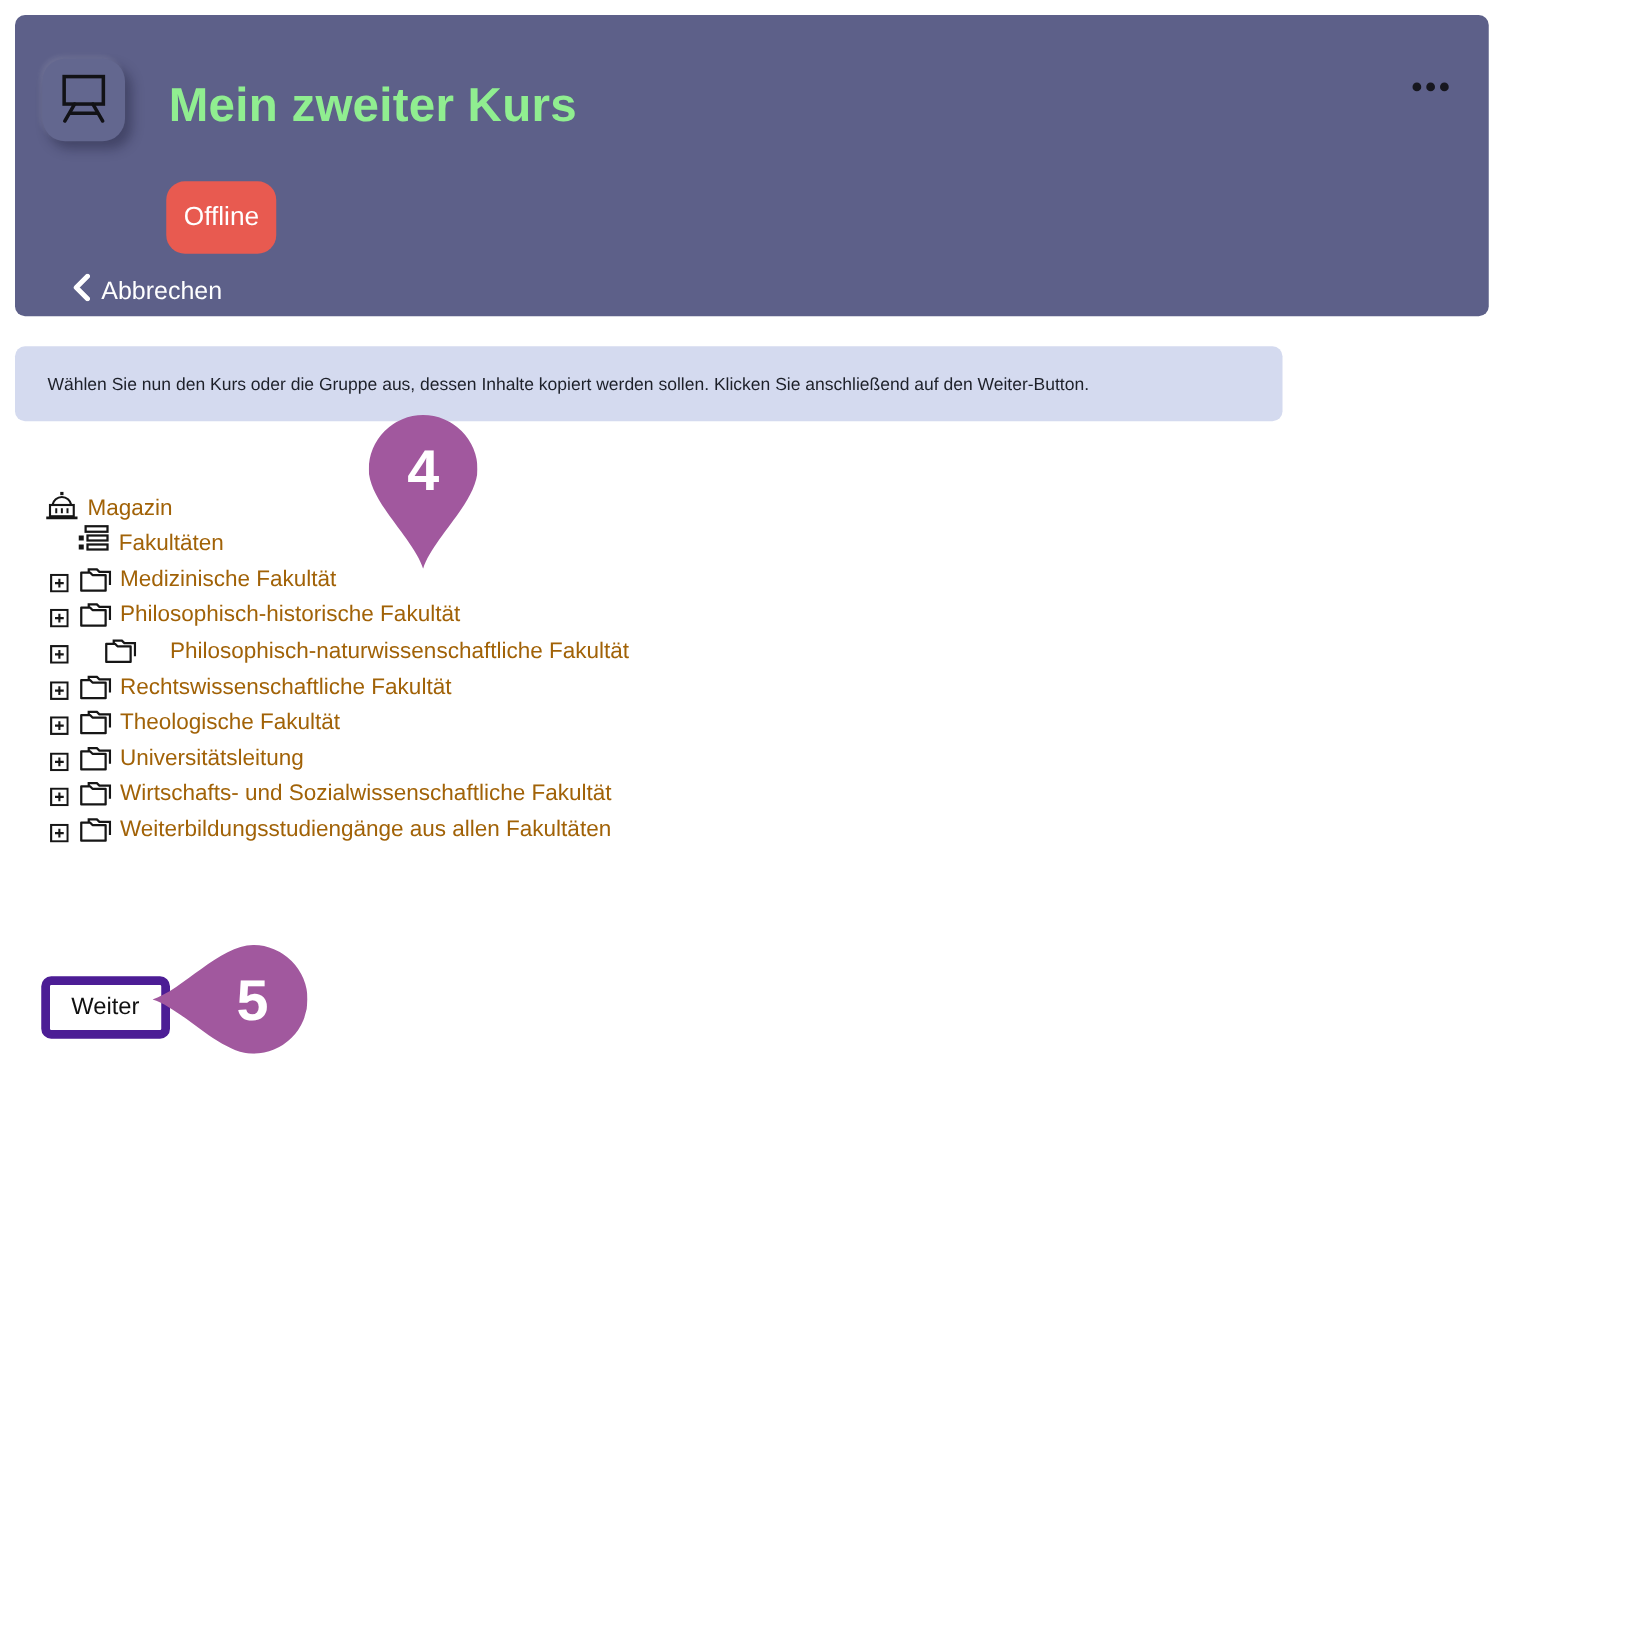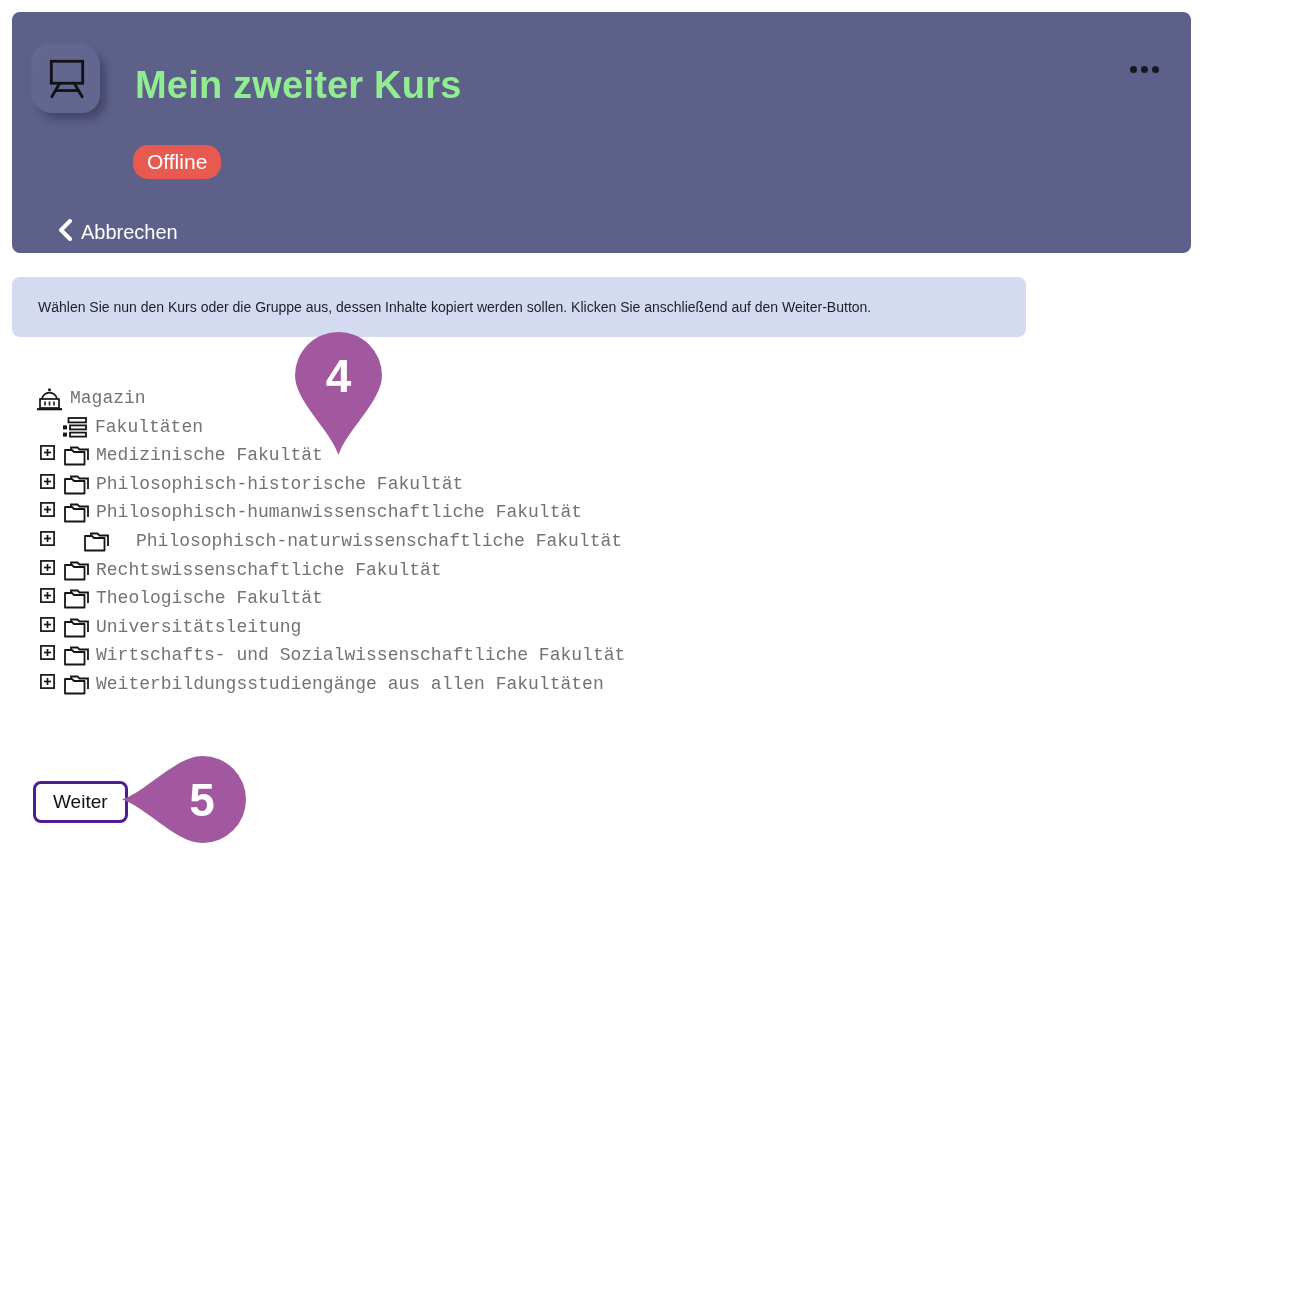--- a/index.html
+++ b/index.html
@@ -5,39 +5,39 @@
   html,body{margin:0;padding:0;background:#ffffff;}
   body{width:1300px;height:1300px;position:relative;font-family:"Liberation Sans",sans-serif;overflow:hidden;}
 
   
   .header{position:absolute;left:12px;top:12px;width:1179px;height:241px;background:#5d6089;border-radius:8px;}
   .icon-tile{position:absolute;left:22px;top:35px;width:66px;height:66px;border-radius:18px;background:#63678f;
     box-shadow:5px 6px 9px rgba(18,18,40,.35), -2px -2px 4px rgba(255,255,255,.10);
     display:flex;align-items:center;justify-content:center;}
   .course-title{position:absolute;left:123px;top:52px;font-size:38px;font-weight:700;color:#90ee90;letter-spacing:.2px;}
   .status-badge{position:absolute;left:121px;top:133px;background:#e85a50;color:#ffffff;font-size:21px;
-    padding:5px 14px;border-radius:15px;}
+    padding:17px 14px;border-radius:15px;}
   .back-link{position:absolute;left:46px;top:207px;display:flex;align-items:center;gap:9px;color:#ffffff;
     font-size:20px;cursor:pointer;}
   .actions-menu{position:absolute;right:32px;top:54px;cursor:pointer;display:flex;gap:4px;}
   .actions-menu .dot{width:7px;height:7px;border-radius:50%;background:#17171f;}
 
   
   .info-box{position:absolute;left:12px;top:277px;width:1014px;box-sizing:border-box;background:#d4daef;
     border-radius:8px;padding:15px 26px;font-size:14px;line-height:30px;color:#1d2029;}
 
   
   .tree{position:absolute;left:36px;top:388px;}
-  .tree-row{height:28.6px;display:flex;align-items:flex-start;font-size:18px;color:#737373;cursor:pointer;white-space:nowrap;font-family:Liberation Mono, monospace;}
+  .tree-row{height:28.6px;display:flex;align-items:flex-end;font-size:18px;color:#a16207;cursor:pointer;white-space:nowrap;}
   .tree-row .expander{display:inline-flex;margin-right:9px;cursor:pointer;}
   .tree-row .tree-icon{display:inline-flex;margin-right:7px;}
   .tree-row .tree-label{cursor:pointer;}
 
   
-  .weiter-btn{position:absolute;left:33px;top:781px;background:#ffffff;border:3px solid #4c1d95;border-radius:8px;
+  .weiter-btn{position:absolute;left:33px;top:781px;background:#ffffff;border:7px solid #4c1d95;border-radius:8px;
     font-family:"Liberation Sans",sans-serif;font-size:19px;color:#111111;padding:7px 17px;cursor:pointer;}
 
   
   .marker{position:absolute;pointer-events:none;}
   .marker text{font-family:"Liberation Sans",sans-serif;font-weight:700;fill:#ffffff;}
 </style>
 </head>
 <body>
 
 <div class="header">
@@ -124,36 +124,20 @@
         </svg>
       </span>
     <span class="tree-icon">
         <svg width="25" height="21" viewBox="0 0 25 21">
           <path d="M7 5 V2.5 h6.5 l2 2 H24 V15" fill="none" stroke="#161616" stroke-width="1.8"></path>
           <path d="M1 19.5 V5 h7 l2 2 h10.5 v12.5 Z" fill="none" stroke="#161616" stroke-width="1.8" stroke-linejoin="round"></path>
         </svg>
       </span>
     <span class="tree-label">Philosophisch-historische Fakultät</span>
   </div>
-    <div class="tree-row" style="margin-left: 4px;">
-    <span class="expander">
-        <svg width="15" height="15" viewBox="0 0 15 15">
-          <rect x="0.9" y="0.9" width="13.2" height="13.2" fill="#ffffff" stroke="#161616" stroke-width="1.7"></rect>
-          <line x1="7.5" y1="4" x2="7.5" y2="11" stroke="#161616" stroke-width="1.7"></line>
-          <line x1="4" y1="7.5" x2="11" y2="7.5" stroke="#161616" stroke-width="1.7"></line>
-        </svg>
-      </span>
-    <span class="tree-icon">
-        <svg width="25" height="21" viewBox="0 0 25 21">
-          <path d="M7 5 V2.5 h6.5 l2 2 H24 V15" fill="none" stroke="#161616" stroke-width="1.8"></path>
-          <path d="M1 19.5 V5 h7 l2 2 h10.5 v12.5 Z" fill="none" stroke="#161616" stroke-width="1.8" stroke-linejoin="round"></path>
-        </svg>
-      </span>
-    <span class="tree-label">Philosophisch-humanwissenschaftliche Fakultät</span>
-  </div>
     <div class="tree-row" style="margin-left: 4px; gap: 20px;">
     <span class="expander">
         <svg width="15" height="15" viewBox="0 0 15 15">
           <rect x="0.9" y="0.9" width="13.2" height="13.2" fill="#ffffff" stroke="#161616" stroke-width="1.7"></rect>
           <line x1="7.5" y1="4" x2="7.5" y2="11" stroke="#161616" stroke-width="1.7"></line>
           <line x1="4" y1="7.5" x2="11" y2="7.5" stroke="#161616" stroke-width="1.7"></line>
         </svg>
       </span>
     <span class="tree-icon">
         <svg width="25" height="21" viewBox="0 0 25 21">

